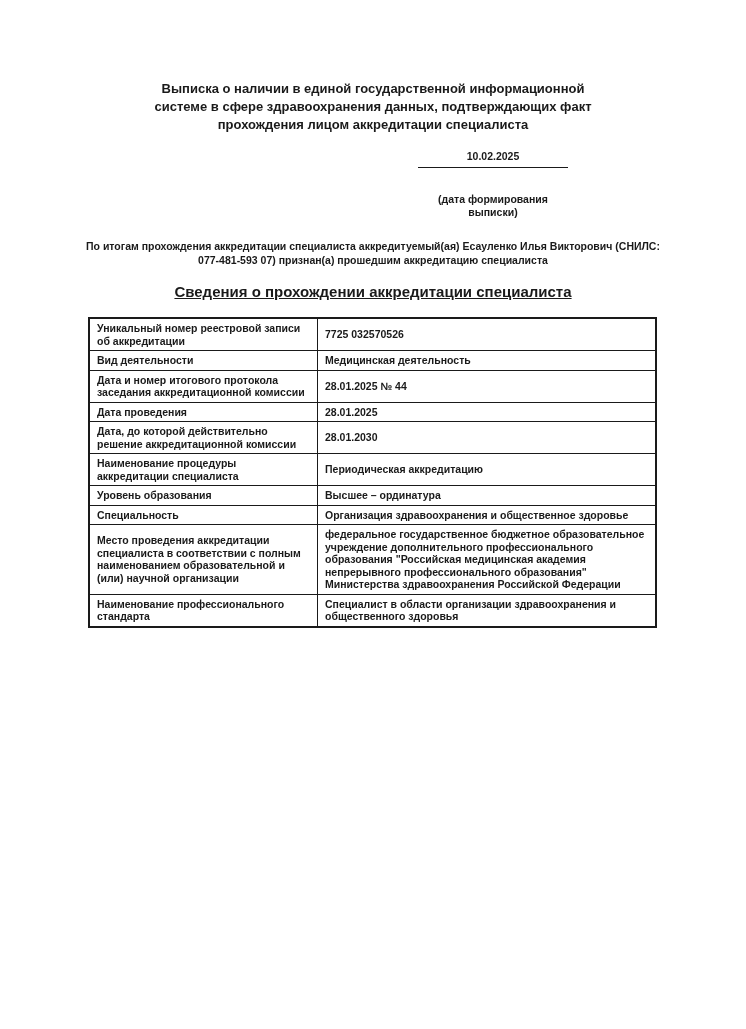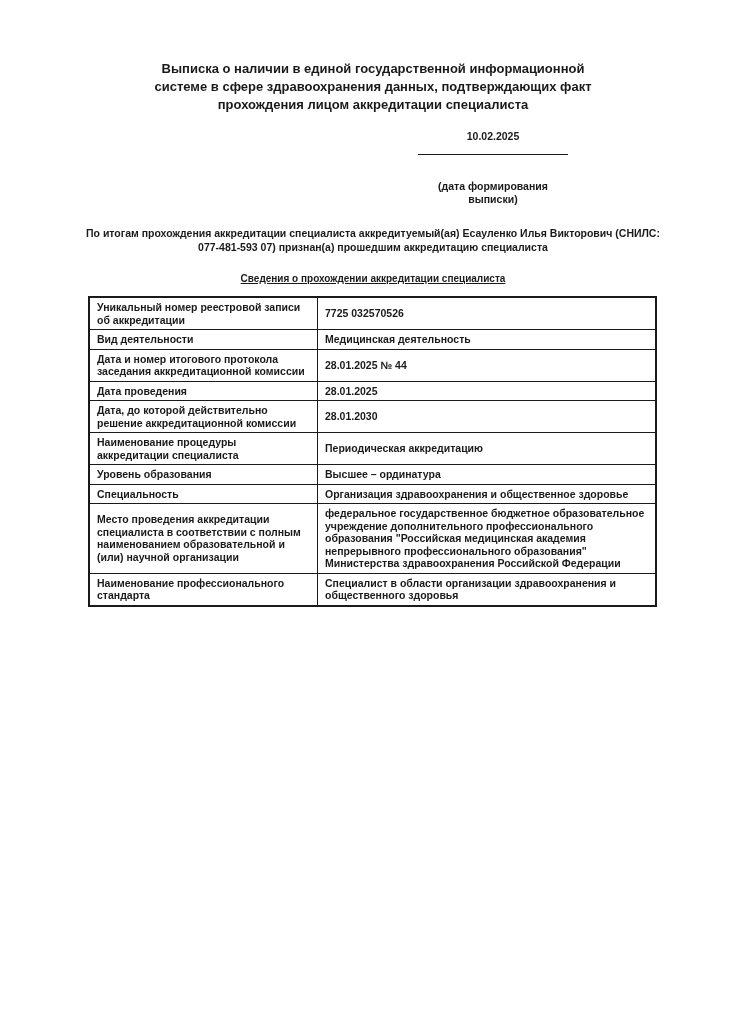--- a/index.html
+++ b/index.html
@@ -15,67 +15,67 @@
     margin: 0 auto;
     background: #ffffff;
     font-family: "Liberation Sans", sans-serif;
     font-weight: 700;
     color: #1a1a1a;
     box-sizing: border-box;
     overflow: hidden;
   }
   .doc-title {
     margin: 0 auto;
-    padding-top: 60px;
+    padding-top: 80px;
     width: 460px;
     text-align: center;
     font-size: 13px;
     line-height: 18px;
   }
   .date-block {
     width: 150px;
     margin: 16px 0 0 418px;
     text-align: center;
     font-size: 10.5px;
     line-height: 13px;
   }
   .date-value {
     display: block;
-    padding-bottom: 11px;
+    padding-bottom: 4px;
     border-bottom: 1.5px solid #1a1a1a;
   }
   .date-caption {
     display: block;
     padding-top: 2px;
     margin-top: 23px;
   }
   .intro {
     margin: 20px auto 0;
     width: 578px;
     text-align: center;
     font-size: 10.5px;
     line-height: 14px;
   }
   .section-heading {
     margin: 18px auto 0;
     text-align: center;
-    font-size: 10px;
+    font-size: 15px;
     line-height: 13px;
     text-decoration: underline;
   }
   .registry-heading {
     margin: 7px auto 0;
     text-align: center;
     font-size: 13px;
     line-height: 17px;
   }
   .info-table {
     border-collapse: collapse;
     table-layout: fixed;
-    margin: 11px 0 0 88px;
+    margin: 19px 0 0 88px;
     width: 569px;
     border: 2px solid #1a1a1a;
   }
   .info-table td {
     border: 1px solid #1a1a1a;
     padding: 3px 7px;
     font-size: 10.5px;
     line-height: 12.5px;
     font-weight: 700;
     vertical-align: middle;

